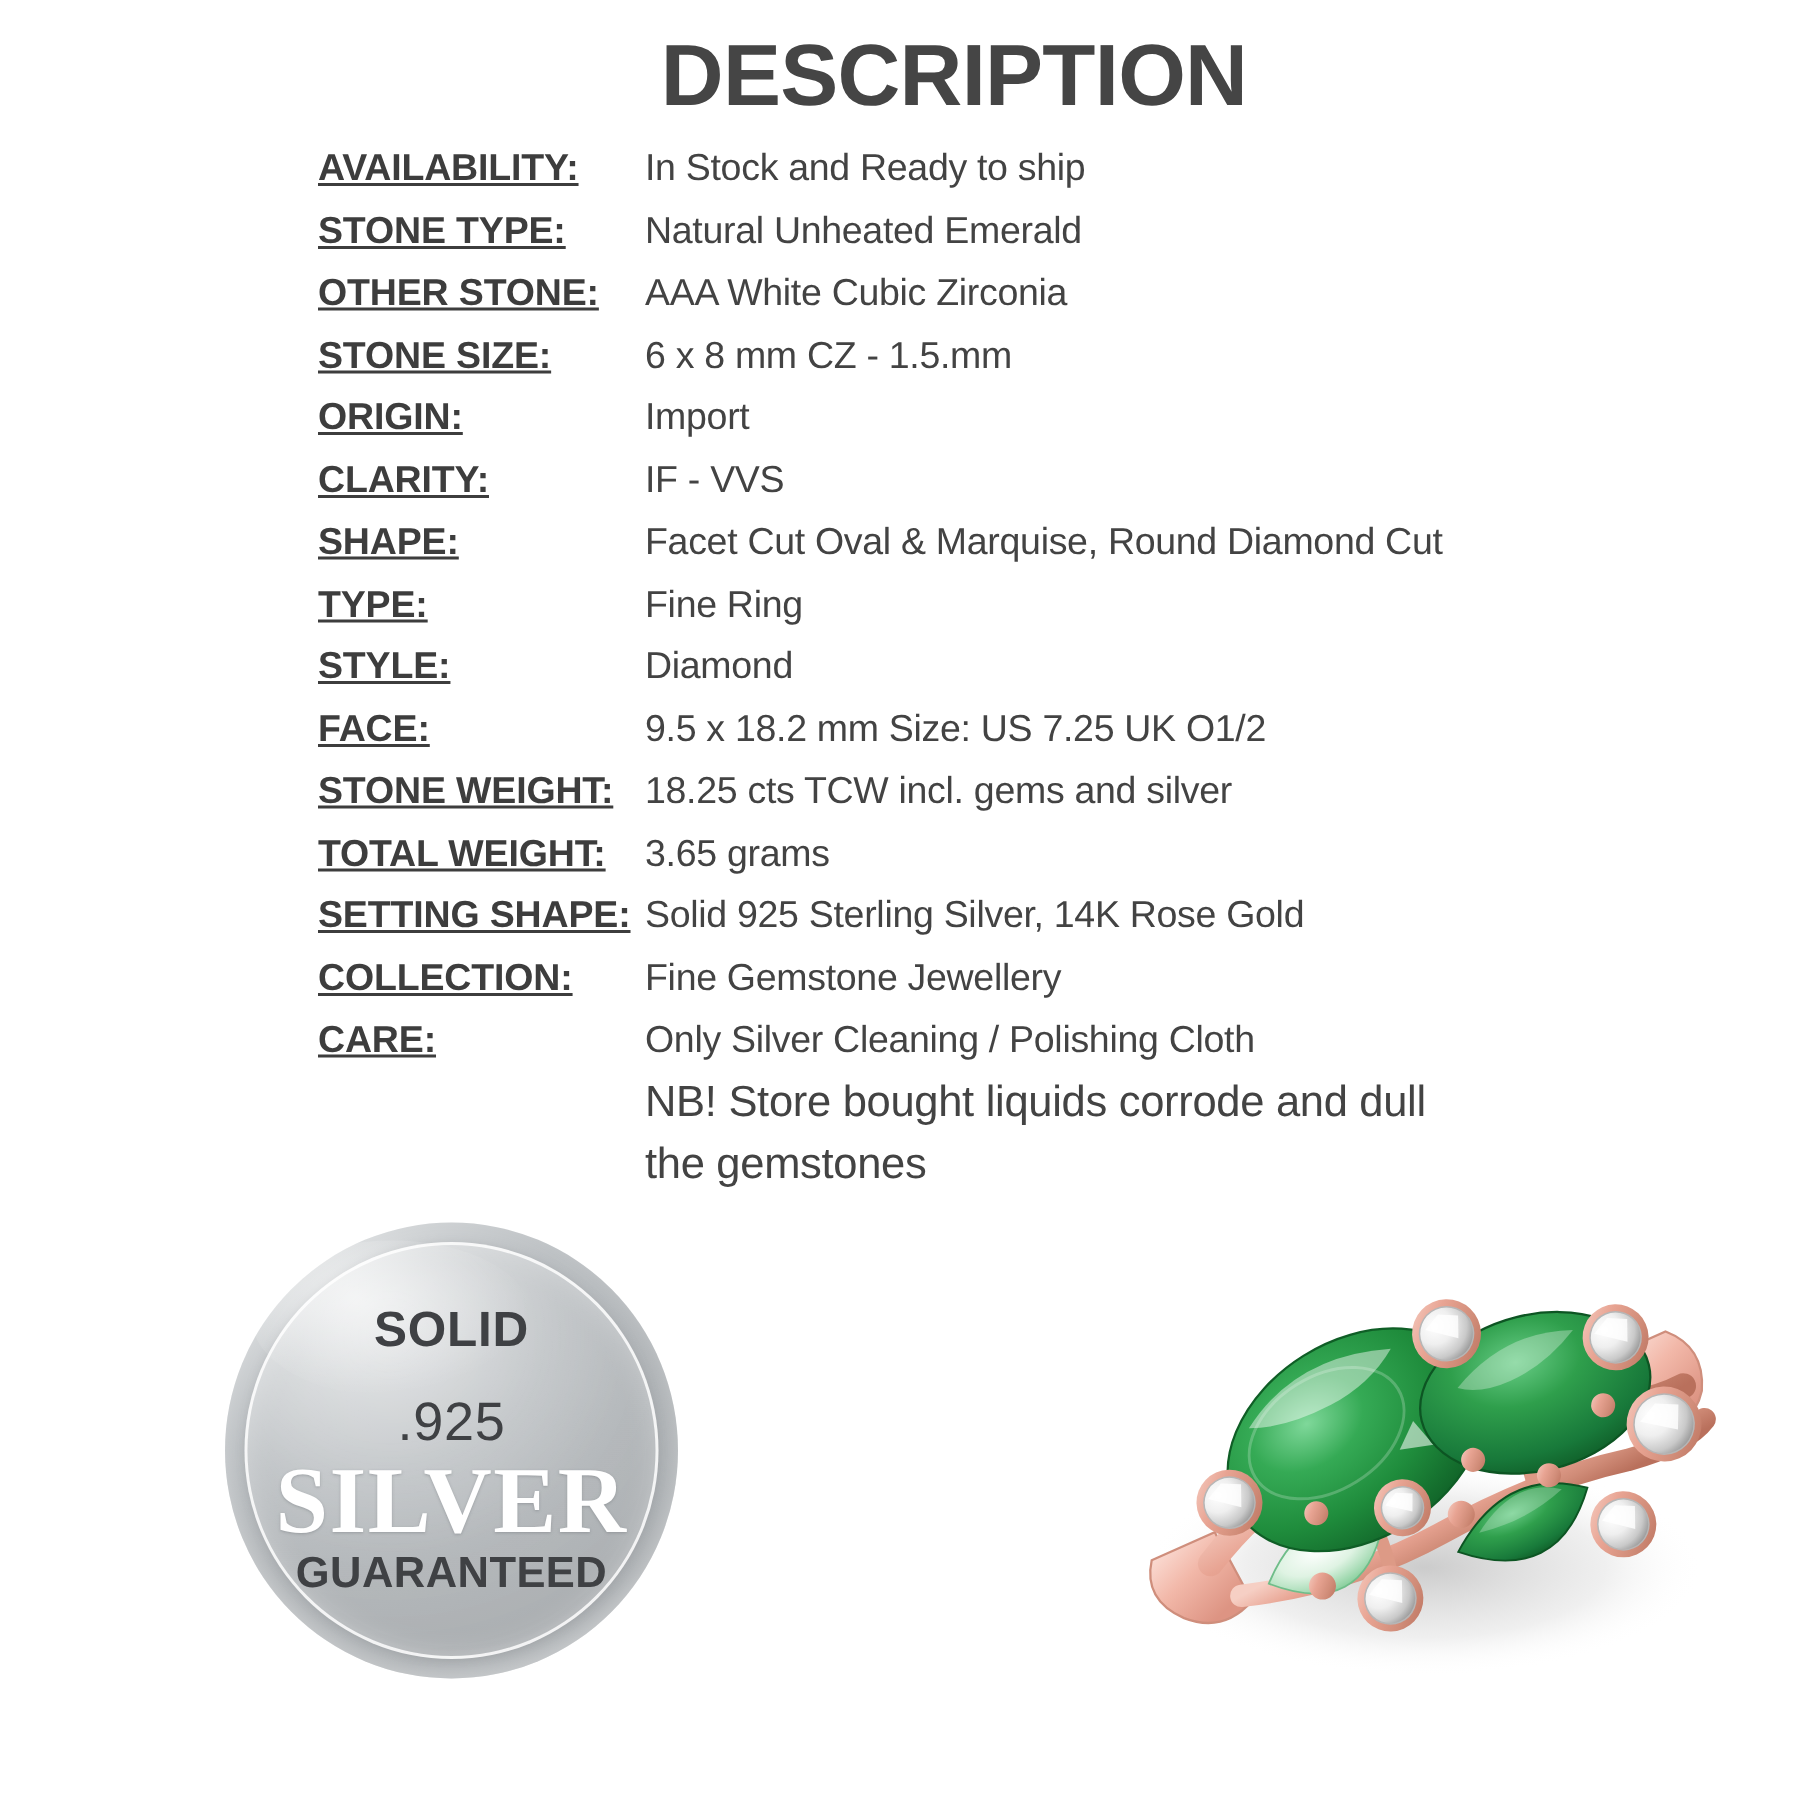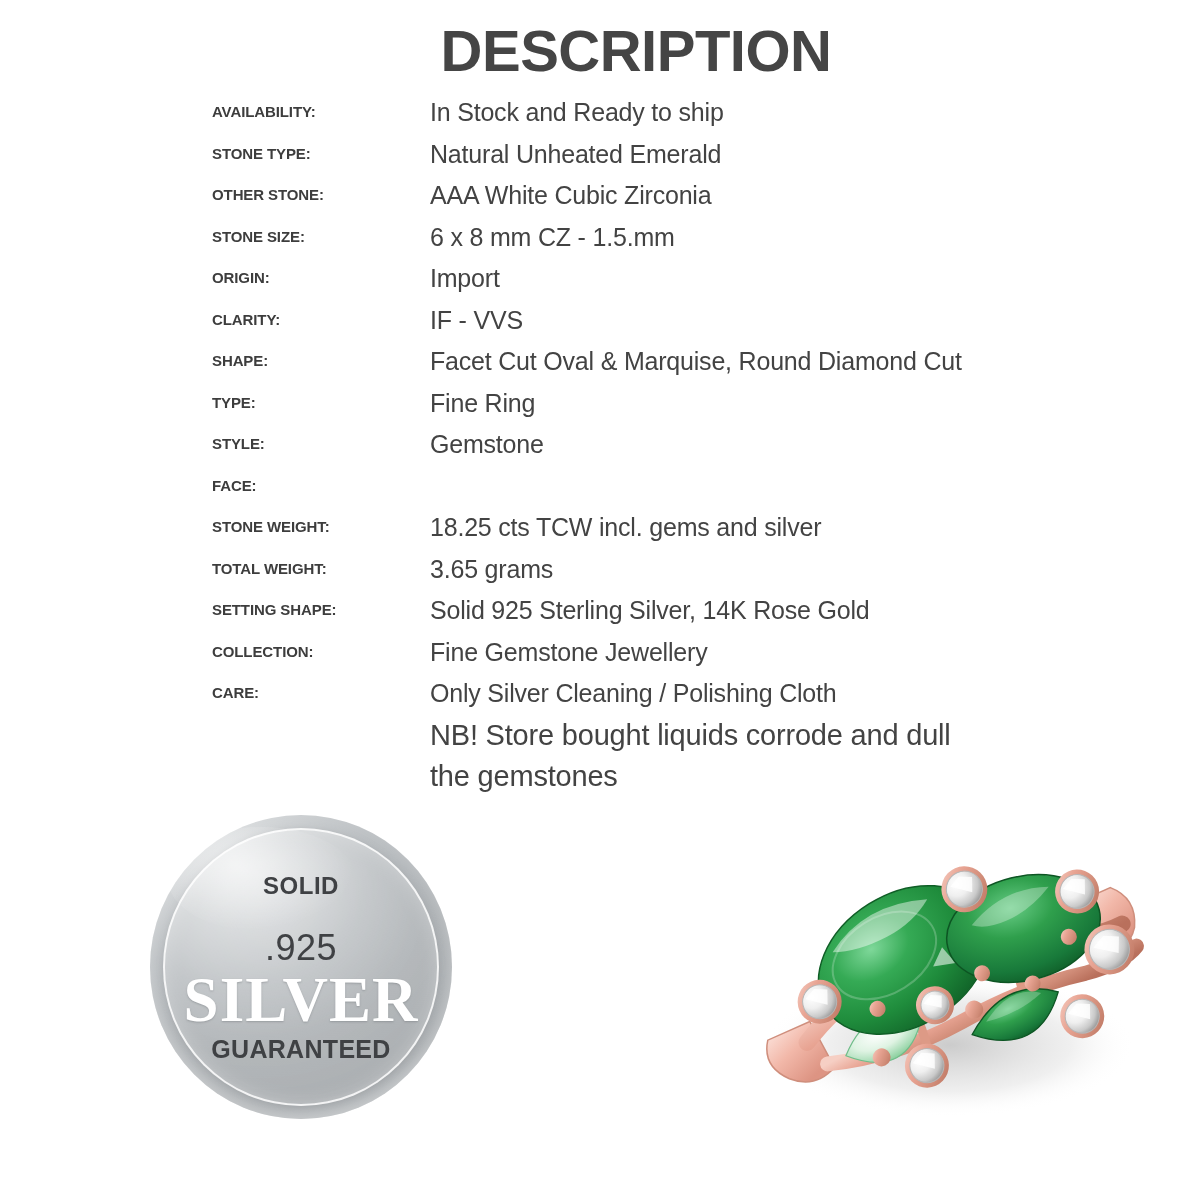--- a/index.html
+++ b/index.html
@@ -41,26 +41,27 @@
     width: 900px;
   }
   .spec-row {
     display: flex;
     align-items: flex-start;
     height: 41.5px;
   }
   .spec-label {
     width: 218px;
     flex: 0 0 218px;
-    font-size: 15px;
+    font-size: 25px;
     font-weight: bold;
     color: #3d3d3d;
     letter-spacing: -0.1px;
     line-height: 26px;
     white-space: nowrap;
+    text-decoration: underline;
   }
   .spec-value {
     flex: 1;
     font-size: 25px;
     font-weight: normal;
     color: #434343;
     line-height: 26px;
     letter-spacing: -0.2px;
     white-space: nowrap;
   }
@@ -121,21 +122,21 @@
     left: 0;
     top: 0;
     width: 100%;
     height: 100%;
     display: flex;
     flex-direction: column;
     align-items: center;
     justify-content: center;
   }
   .badge-solid {
-    font-size: 24px;
+    font-size: 33px;
     font-weight: bold;
     color: #3f4144;
     letter-spacing: 0.5px;
     line-height: 38px;
     margin-top: -4px;
   }
   .badge-925 {
     font-size: 36px;
     font-weight: normal;
     color: #3f4144;
@@ -146,21 +147,21 @@
   .badge-silver {
     font-family: "Liberation Serif", "DejaVu Serif", serif;
     font-size: 63px;
     font-weight: bold;
     color: #ffffff;
     letter-spacing: 1px;
     line-height: 64px;
     text-shadow: 0 1px 2px rgba(110,115,120,.45);
   }
   .badge-guaranteed {
-    font-size: 25px;
+    font-size: 29px;
     font-weight: bold;
     color: #3f4144;
     letter-spacing: 0.3px;
     line-height: 30px;
     margin-top: 2px;
   }
 
   
   .ring-photo {
     position: absolute;
@@ -213,25 +214,26 @@
     <div class="spec-value">Facet Cut Oval &amp; Marquise, Round Diamond Cut</div>
   </div>
 
   <div class="spec-row">
     <div class="spec-label">TYPE:</div>
     <div class="spec-value">Fine Ring</div>
   </div>
 
   <div class="spec-row">
     <div class="spec-label">STYLE:</div>
-    <div class="spec-value">Gemstone</div>
+    <div class="spec-value">Diamond</div>
   </div>
 
   <div class="spec-row">
     <div class="spec-label">FACE:</div>
+    <div class="spec-value">9.5 x 18.2 mm   Size: US 7.25  UK O1/2</div>
   </div>
 
   <div class="spec-row">
     <div class="spec-label">STONE WEIGHT:</div>
     <div class="spec-value">18.25 cts TCW incl. gems and silver</div>
   </div>
 
   <div class="spec-row">
     <div class="spec-label">TOTAL WEIGHT:</div>
     <div class="spec-value">3.65 grams</div>

